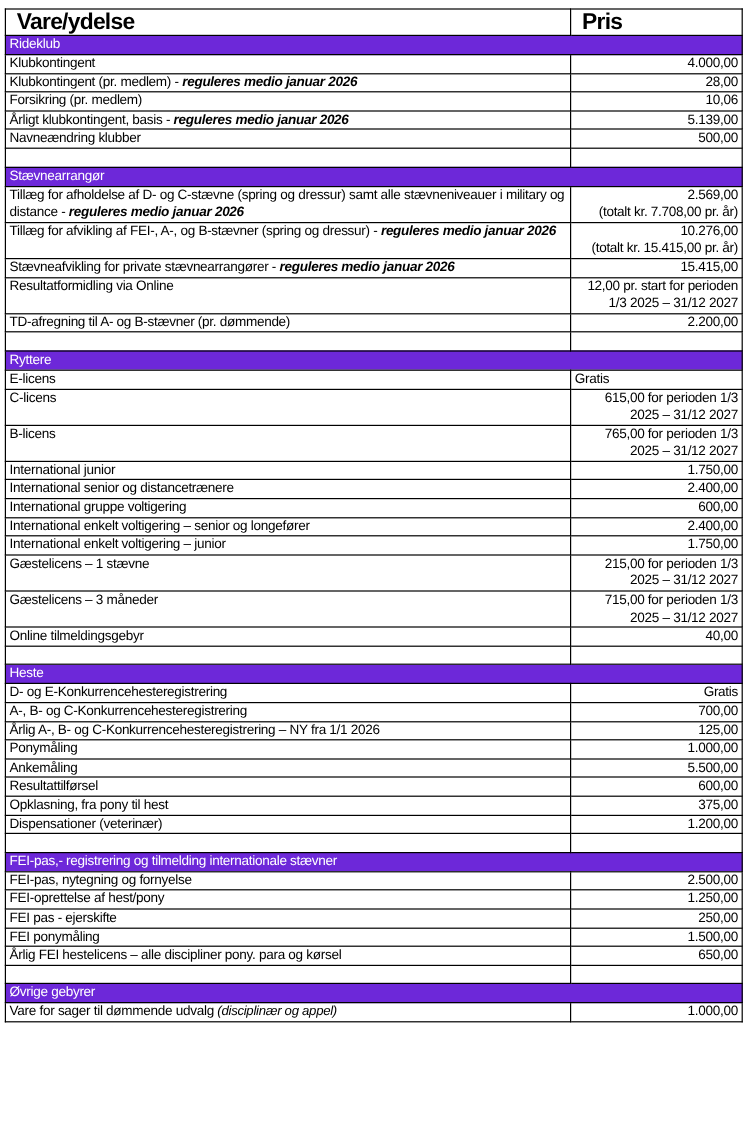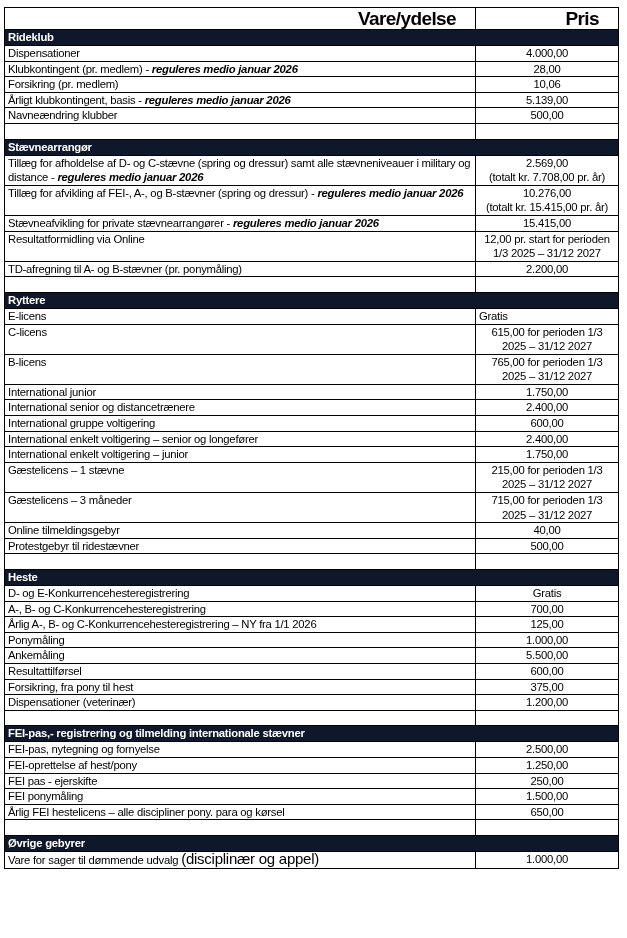--- a/index.html
+++ b/index.html
@@ -5,49 +5,49 @@
   html, body { margin: 0; padding: 0; background: #ffffff; }
   body { width: 627px; height: 938px; position: relative; overflow: hidden;
          font-family: "Liberation Sans", sans-serif; color: #000; }
   table.fees { position: absolute; left: 4px; top: 7px; width: 614px;
                border-collapse: collapse; table-layout: fixed; }
   table.fees col.c1 { width: 471px; }
   table.fees col.c2 { width: 143px; }
   td, th { border: 1px solid #000; padding: 0 3px; font-size: 11.3px;
            line-height: 14.6px; vertical-align: top; letter-spacing: -0.25px;
            font-weight: normal; }
-  tr.head th { font-size: 19px; line-height: 21px; font-weight: bold; text-align: right;
-               padding: 0 19px; letter-spacing: -0.6px; }
-  tr.section td { background: #0f172a; color: #fff; font-weight: bold; font-size: 11.3px;
+  tr.head th { font-size: 19px; line-height: 21px; font-weight: bold; text-align: left;
+               padding: 0 9px; letter-spacing: -0.6px; }
+  tr.section td { background: #6d28d9; color: #fff; font-weight: normal; font-size: 11.3px;
                   line-height: 15px; }
   tr.blank td { height: 14.6px; }
-  td.price { text-align: center; }
+  td.price { text-align: right; }
   td.price.left { text-align: left; }
   .note { font-style: italic; font-weight: bold; }
-  .small { font-size: 15px; }
+  .small { font-size: 11px; font-style: italic; }
 </style>
 </head>
 <body>
 
 <table class="fees">
   <colgroup>
       <col class="c1">
       <col class="c2">
     </colgroup>
   <tbody>
       <tr class="head">
     <th>Vare/ydelse</th>
     <th>Pris</th>
   </tr>
 
   <tr class="section">
         <td colspan="2">Rideklub</td>
       </tr>
   <tr>
-        <td>Dispensationer</td>
+        <td>Klubkontingent</td>
         <td class="price">4.000,00</td>
       </tr>
   <tr>
         <td><span>Klubkontingent (pr. medlem) - </span><span class="note">reguleres medio januar 2026</span></td>
         <td class="price">28,00</td>
       </tr>
   <tr>
         <td>Forsikring (pr. medlem)</td>
         <td class="price">10,06</td>
       </tr>
@@ -86,21 +86,21 @@
         <td class="price">15.415,00</td>
       </tr>
   <tr>
         <td>Resultatformidling via Online</td>
         <td class="price">
           <div>12,00 pr. start for perioden</div>
           <div>1/3 2025 – 31/12 2027</div>
         </td>
       </tr>
   <tr>
-        <td>TD-afregning til A- og B-stævner (pr. ponymåling)</td>
+        <td>TD-afregning til A- og B-stævner (pr. dømmende)</td>
         <td class="price">2.200,00</td>
       </tr>
   <tr class="blank">
         <td></td>
         <td></td>
       </tr>
 
   <tr class="section">
         <td colspan="2">Ryttere</td>
       </tr>
@@ -153,24 +153,20 @@
         <td>Gæstelicens – 3 måneder</td>
         <td class="price">
           <div>715,00 for perioden 1/3</div>
           <div>2025 – 31/12 2027</div>
         </td>
       </tr>
   <tr>
         <td>Online tilmeldingsgebyr</td>
         <td class="price">40,00</td>
       </tr>
-  <tr>
-        <td>Protestgebyr til ridestævner</td>
-        <td class="price">500,00</td>
-      </tr>
   <tr class="blank">
         <td></td>
         <td></td>
       </tr>
 
   <tr class="section">
         <td colspan="2">Heste</td>
       </tr>
   <tr>
         <td>D- og E-Konkurrencehesteregistrering</td>
@@ -190,21 +186,21 @@
       </tr>
   <tr>
         <td>Ankemåling</td>
         <td class="price">5.500,00</td>
       </tr>
   <tr>
         <td>Resultattilførsel</td>
         <td class="price">600,00</td>
       </tr>
   <tr>
-        <td>Forsikring, fra pony til hest</td>
+        <td>Opklasning, fra pony til hest</td>
         <td class="price">375,00</td>
       </tr>
   <tr>
         <td>Dispensationer (veterinær)</td>
         <td class="price">1.200,00</td>
       </tr>
   <tr class="blank">
         <td></td>
         <td></td>
       </tr>

